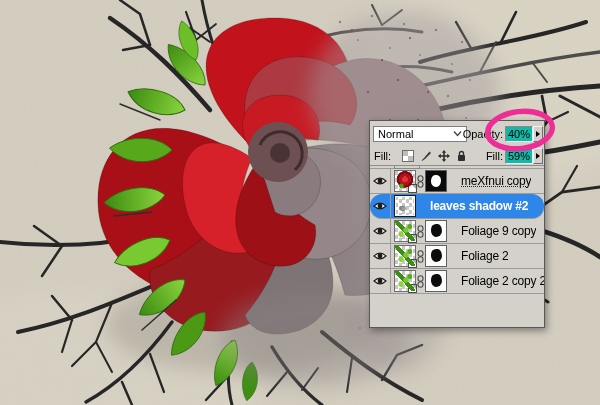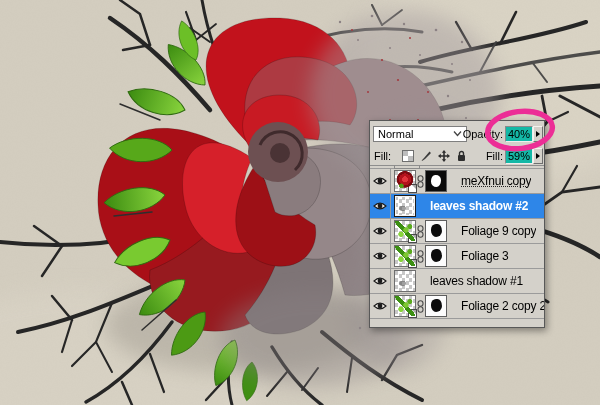--- a/index.html
+++ b/index.html
@@ -33,21 +33,21 @@
   .lock-icons{position:absolute;left:32px;top:28px;display:flex;gap:6px;align-items:center;height:14px;}
   .lock-btn{display:flex;align-items:center;justify-content:center;cursor:pointer;}
   .sep{position:absolute;left:0;top:44px;width:174px;height:1px;background:#8e8e8e;}
 
   
   .layer-list{position:absolute;left:0;top:45px;width:174px;}
   .partial-row{height:3px;border-bottom:1px solid #9b9b9b;position:relative;}
   .partial-row::after{content:"";position:absolute;left:24px;top:-1px;width:24px;height:3px;
                       border:1px solid #8a8a8a;border-top:none;}
   .layer-row{height:25px;border-bottom:1px solid #9b9b9b;display:flex;align-items:center;position:relative;cursor:pointer;}
-  .layer-row.selected{background:var(--sel,#2e86e8);}
+  .layer-row.selected{background:var(--sel,#2e86e8);border-radius:12px;}
   .eye-cell{width:21px;height:100%;border-right:1px solid #9b9b9b;display:flex;align-items:center;justify-content:center;flex:none;cursor:pointer;}
   .thumb{width:22px;height:22px;margin-left:3px;flex:none;position:relative;border:1px solid #6e6e6e;
          background:conic-gradient(#fff 90deg,#c7c7c7 90deg 180deg,#fff 180deg 270deg,#c7c7c7 270deg);
          background-size:7px 7px;}
   .layer-row.selected .thumb{border-color:#1d1d1d;box-shadow:inset 0 0 0 1px #f5f5f5;}
   .thumb::after{content:"";position:absolute;inset:0;}
   .thumb-rose::after{background:
       radial-gradient(circle at 32% 74%, #4f9c12 0 2px, transparent 2.6px),
       radial-gradient(circle at 50% 42%, #e0343c 0 3px, #b3121b 3px 6px, #7c0a10 6px 8px, transparent 8.6px);}
   .thumb-foliage::after{background:
@@ -340,34 +340,21 @@
       <span class="thumb thumb-foliage">
         <span class="style-badge"></span>
       </span>
       <span class="link-col">
         <svg width="7" height="13">
           <rect x="1" y="0.8" width="5" height="5.4" rx="2.4" fill="none" stroke="#4a4a4a" stroke-width="1.1"></rect>
           <rect x="1" y="6.8" width="5" height="5.4" rx="2.4" fill="none" stroke="#4a4a4a" stroke-width="1.1"></rect>
         </svg>
       </span>
       <span class="mask-thumb mask-light"></span>
-      <span class="layer-name">Foliage 3</span>
-    </div>
-        <div class="layer-row">
-      <span class="eye-cell">
-        <svg width="14" height="10">
-          <path d="M1,5 Q7,-0.6 13,5 Q7,10.6 1,5 Z" fill="#f2efe9" stroke="#1c1c1c" stroke-width="1.1"></path>
-          <circle cx="7" cy="5" r="2.4" fill="#1c1c1c"></circle>
-        </svg>
-      </span>
-      <span class="thumb thumb-shadow">
-        
-      </span>
-
-      <span class="layer-name">leaves shadow #1</span>
+      <span class="layer-name">Foliage 2</span>
     </div>
         <div class="layer-row">
       <span class="eye-cell">
         <svg width="14" height="10">
           <path d="M1,5 Q7,-0.6 13,5 Q7,10.6 1,5 Z" fill="#f2efe9" stroke="#1c1c1c" stroke-width="1.1"></path>
           <circle cx="7" cy="5" r="2.4" fill="#1c1c1c"></circle>
         </svg>
       </span>
       <span class="thumb thumb-foliage">
         <span class="style-badge"></span>

